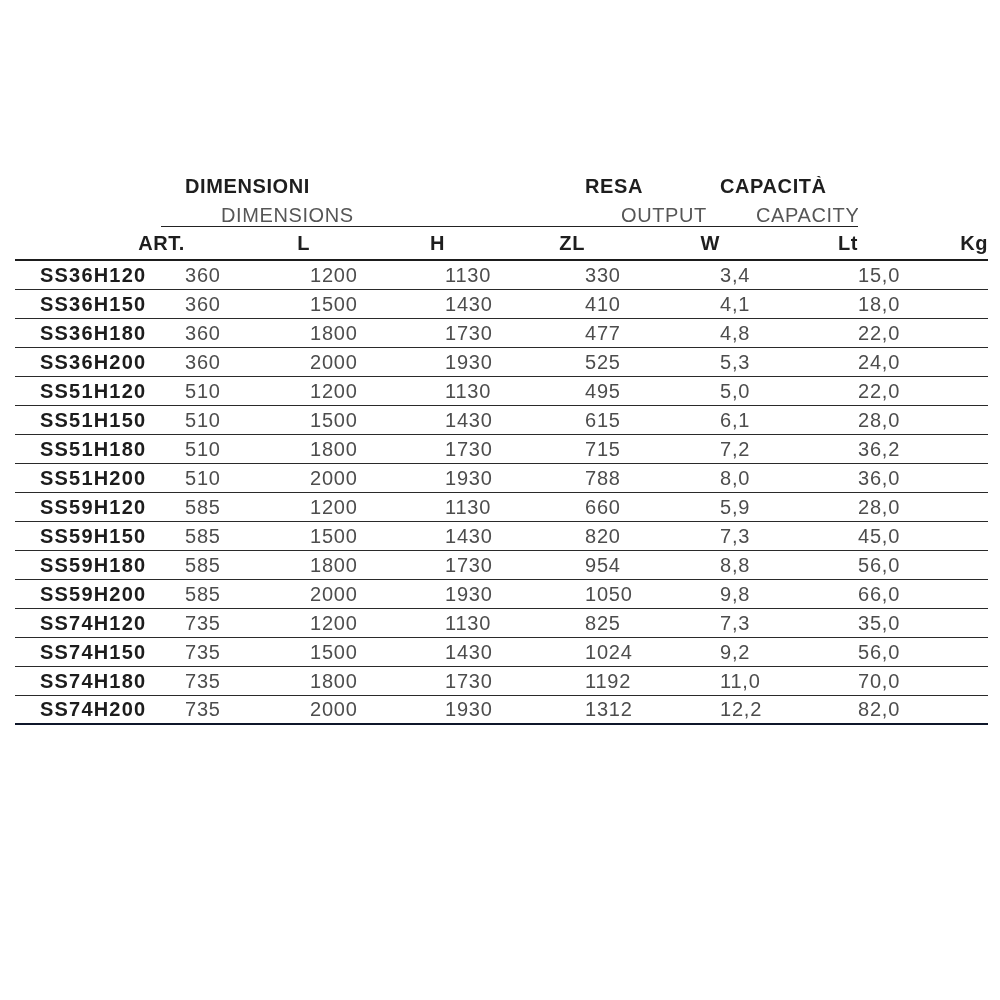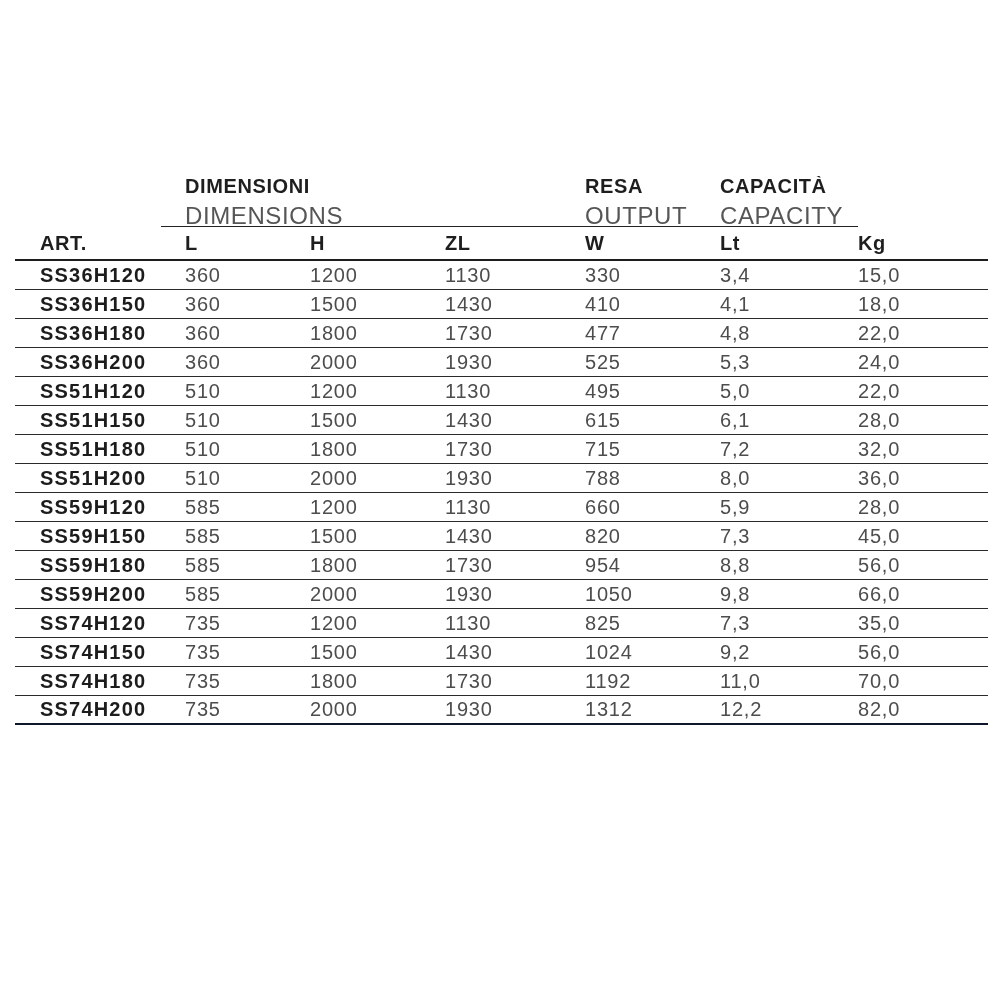--- a/index.html
+++ b/index.html
@@ -26,35 +26,36 @@
     align-items: end;
   }
   .group-row .cell { height: 100%; display: flex; flex-direction: column; justify-content: space-between; }
   .group-row .underlined { border-bottom: 1.5px solid #222222; }
   .group-row .dim-cell { padding-left: 24px; }
   .g-title {
     font-size: 20px; font-weight: 700; letter-spacing: 0.6px;
     color: #1e1e1e; line-height: 21px;
   }
   .g-sub {
-    font-size: 24px; font-weight: 400; letter-spacing: 0.6px;
-    color: #565656; line-height: 21px;
+    font-size: 20px; font-weight: 400; letter-spacing: 0.6px;
+    color: #565656; line-height: 21px; margin-left: 36px;
   }
 
   
   .col-grid {
     display: grid;
     grid-template-columns: 170px 125px 135px 140px 135px 138px 130px;
     align-items: center;
   }
 
   
   .sub-row {
     height: 34px;
     border-bottom: 2px solid #1d1d1d;
+    text-align: right;
   }
   .sub-row .cell {
     font-size: 20px; font-weight: 700; letter-spacing: 0.6px; color: #1e1e1e;
   }
   .sub-row .cell:first-child { padding-left: 25px; }
 
   
   .data-row {
     height: 29px;
     border-bottom: 1.2px solid #2a2a2a;
@@ -154,21 +155,21 @@
         <div class="cell num">6,1</div>
         <div class="cell num">28,0</div>
       </div>
       <div class="col-grid data-row">
         <div class="cell code">SS51H180</div>
         <div class="cell num">510</div>
         <div class="cell num">1800</div>
         <div class="cell num">1730</div>
         <div class="cell num">715</div>
         <div class="cell num">7,2</div>
-        <div class="cell num">32,0</div>
+        <div class="cell num">36,2</div>
       </div>
       <div class="col-grid data-row">
         <div class="cell code">SS51H200</div>
         <div class="cell num">510</div>
         <div class="cell num">2000</div>
         <div class="cell num">1930</div>
         <div class="cell num">788</div>
         <div class="cell num">8,0</div>
         <div class="cell num">36,0</div>
       </div>

